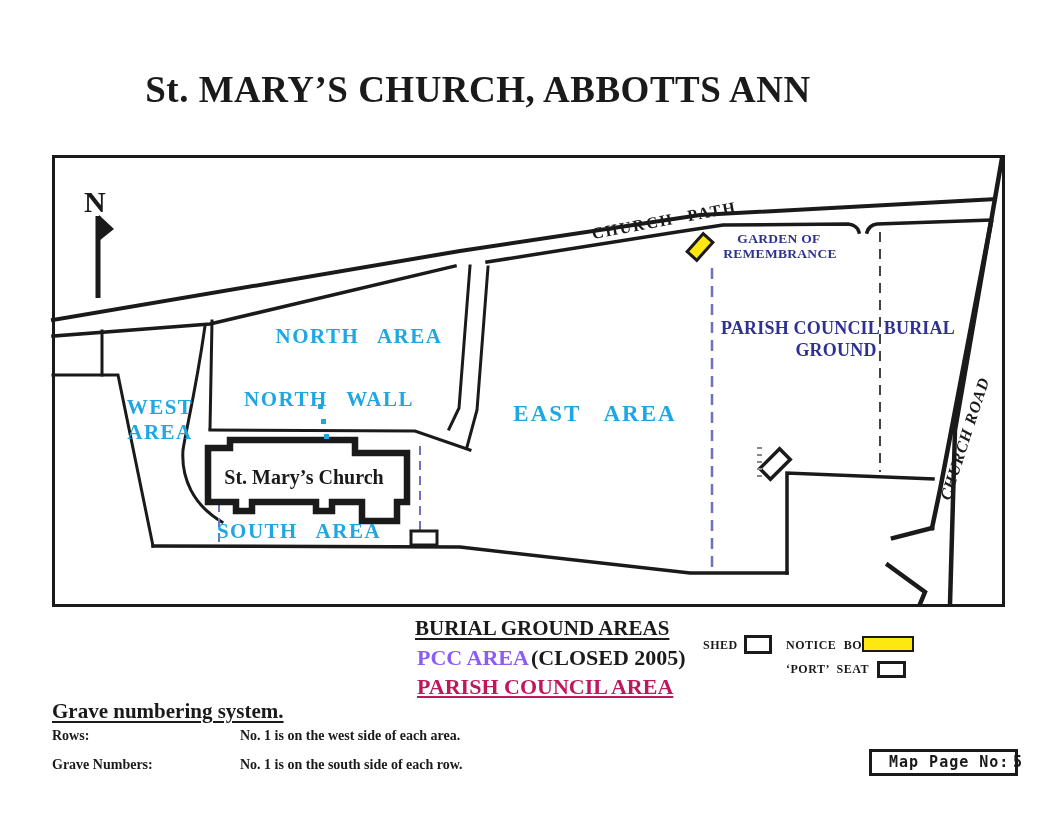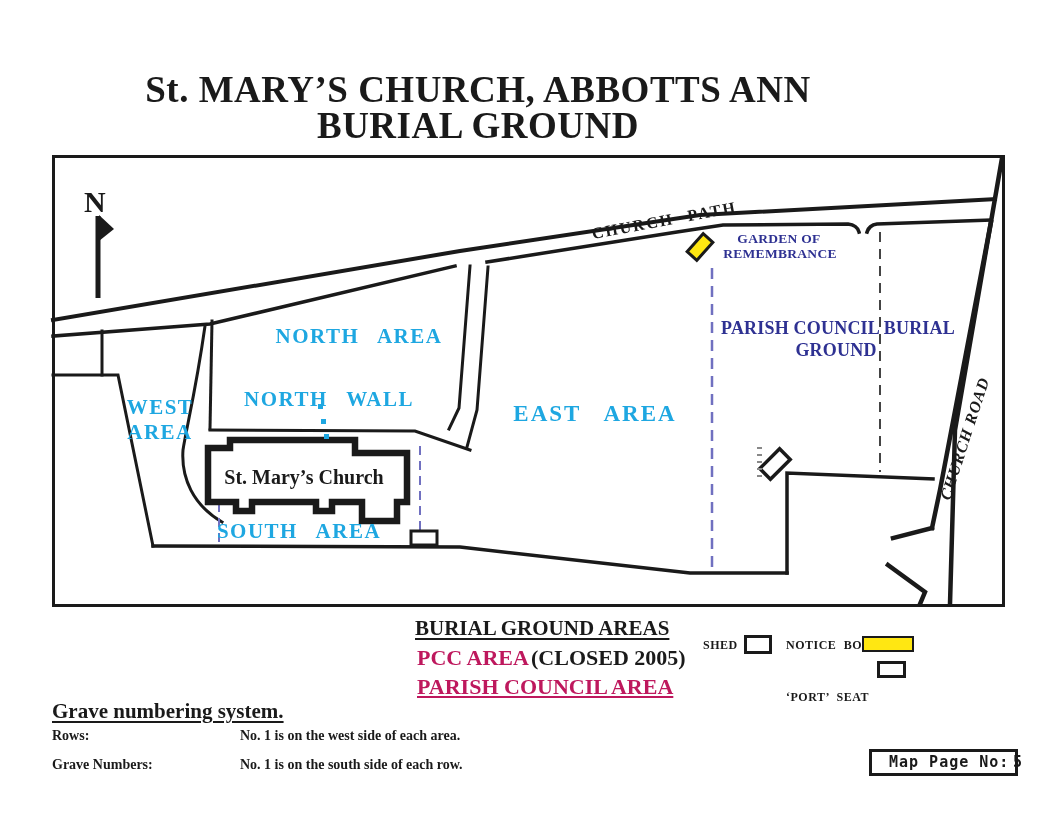--- a/index.html
+++ b/index.html
@@ -17,40 +17,39 @@
   .east-label{font-size:23px;letter-spacing:2px;word-spacing:16px;}
   .parish-label{font-size:18px;letter-spacing:0.2px;}
   .garden-label{font-size:13.5px;letter-spacing:0.3px;}
   .path-label{font-size:16px;letter-spacing:2px;word-spacing:8px;}
   .road-label{font-size:16px;letter-spacing:1px;font-style:italic;}
   .church-label{font-size:20px;}
   .north-n{font-size:30px;}
   .legend-head{font-weight:bold;font-size:21px;text-decoration:underline;
                text-decoration-thickness:2px;text-underline-offset:3px;}
   .legend-big{font-weight:bold;font-size:22px;}
-  .cyan{color:#be185d;} .navy{color:#be185d;text-decoration:underline;}
+  .cyan{color:#8b5cf6;} .navy{color:#be185d;text-decoration:underline;}
   .legend-small{font-weight:bold;font-size:12px;letter-spacing:0.5px;word-spacing:4px;}
   .swatch{position:absolute;background:#fff;border:3px solid #1a1a1a;}
   .swatch.notice{background:#FFE712;border-width:2.5px;}
   .footer-head{font-weight:bold;font-size:21px;text-decoration:underline;
                text-decoration-thickness:2px;text-underline-offset:3px;}
   .footer-line{font-weight:bold;font-size:14px;}
   .pagebox{border:3px solid #1a1a1a;width:126px;height:21px;
            font-family:"DejaVu Sans Mono","Liberation Mono",monospace;
            font-weight:bold;font-size:15px;line-height:21px;padding-left:17px;
            letter-spacing:1px;}
   .pagenum{font-family:"DejaVu Sans Mono","Liberation Mono",monospace;
            font-weight:bold;font-size:15px;}
 </style>
 </head>
 <body>
 
 <div class="abs title-block">
   <div>St. MARY’S CHURCH, ABBOTTS ANN</div>
-  <div>BURIAL GROUND</div>
 </div>
 
 <svg class="abs map-svg" width="958" height="457" viewBox="50 153 958 457">
 
   <rect x="53.5" y="156.5" width="950" height="449" fill="none" stroke="#1a1a1a" stroke-width="3"></rect>
 
   <g stroke="#1a1a1a" fill="none" stroke-linecap="square" stroke-linejoin="miter">
 
     <path stroke-width="4" d="M 53,320 L 460,251 L 700,215 L 995,199"></path>
 
@@ -126,21 +125,21 @@
 
 <div class="abs legend-head" style="left:415px;top:616px;">BURIAL GROUND AREAS</div>
 <span class="abs legend-big cyan" style="left:417px;top:645px;">PCC AREA</span>
 <span class="abs legend-big" style="left:531px;top:645px;">(CLOSED 2005)</span>
 <span class="abs legend-big navy" style="left:417px;top:674px;">PARISH COUNCIL AREA</span>
 
 <span class="abs legend-small" style="left:703px;top:638px;">SHED</span>
 <span class="swatch" style="left:744px;top:635px;width:22px;height:13px;"></span>
 <span class="abs legend-small" style="left:786px;top:638px;">NOTICE BOARD</span>
 <span class="swatch notice" style="left:862px;top:636px;width:48px;height:12px;"></span>
-<span class="abs legend-small" style="left:786px;top:690px;">‘PORT’ SEAT</span>
+<span class="abs legend-small" style="left:786px;top:662px;">‘PORT’ SEAT</span>
 <span class="swatch" style="left:877px;top:661px;width:23px;height:11px;"></span>
 
 <div class="abs footer-head" style="left:52px;top:699px;">Grave numbering system.</div>
 <span class="abs footer-line" style="left:52px;top:728px;">Rows:</span>
 <span class="abs footer-line" style="left:240px;top:728px;">No. 1 is on the west side of each area.</span>
 <span class="abs footer-line" style="left:52px;top:757px;">Grave Numbers:</span>
 <span class="abs footer-line" style="left:240px;top:757px;">No. 1 is on the south side of each row.</span>
 
 <div class="abs pagebox" style="left:869px;top:749px;">Map Page No:</div>
 <span class="abs pagenum" style="left:1013px;top:753px;">5</span>

